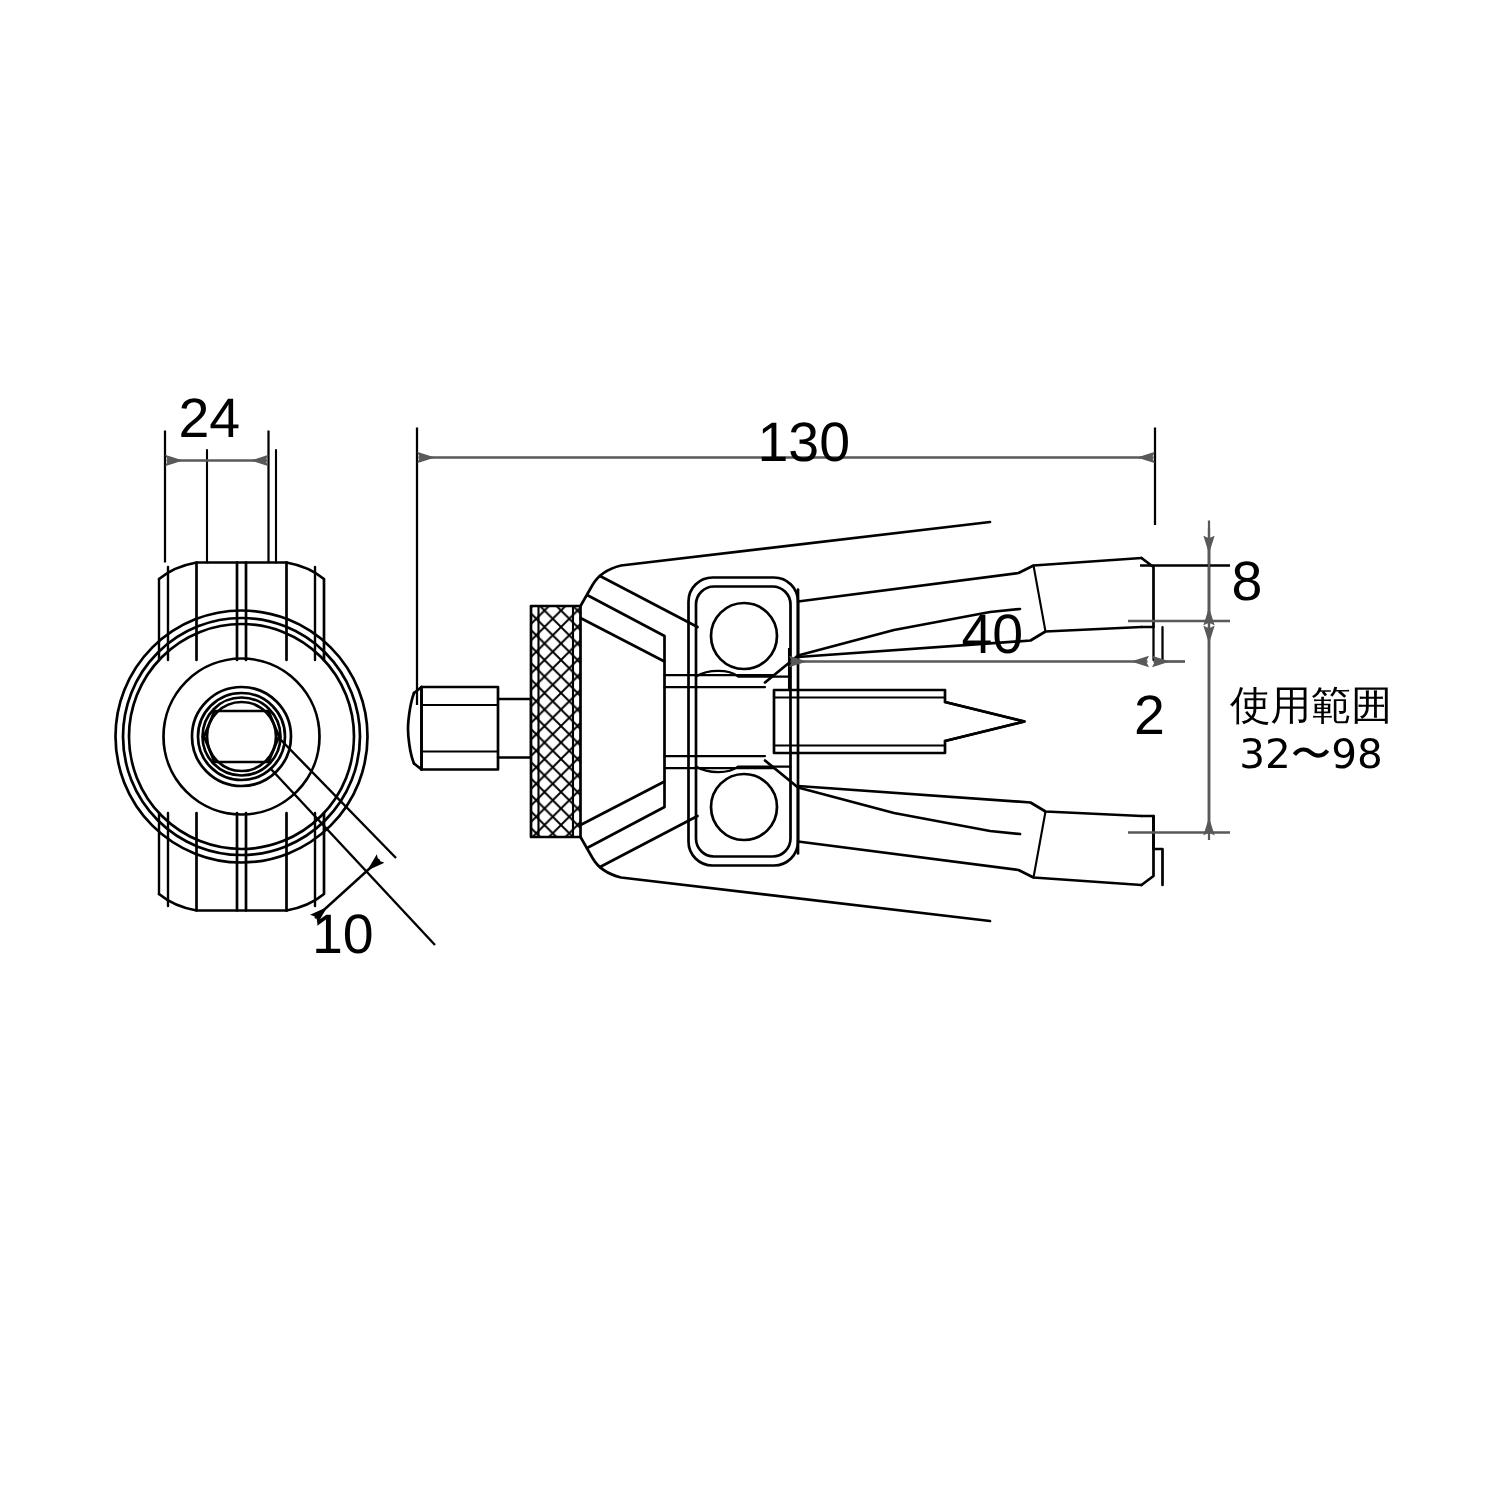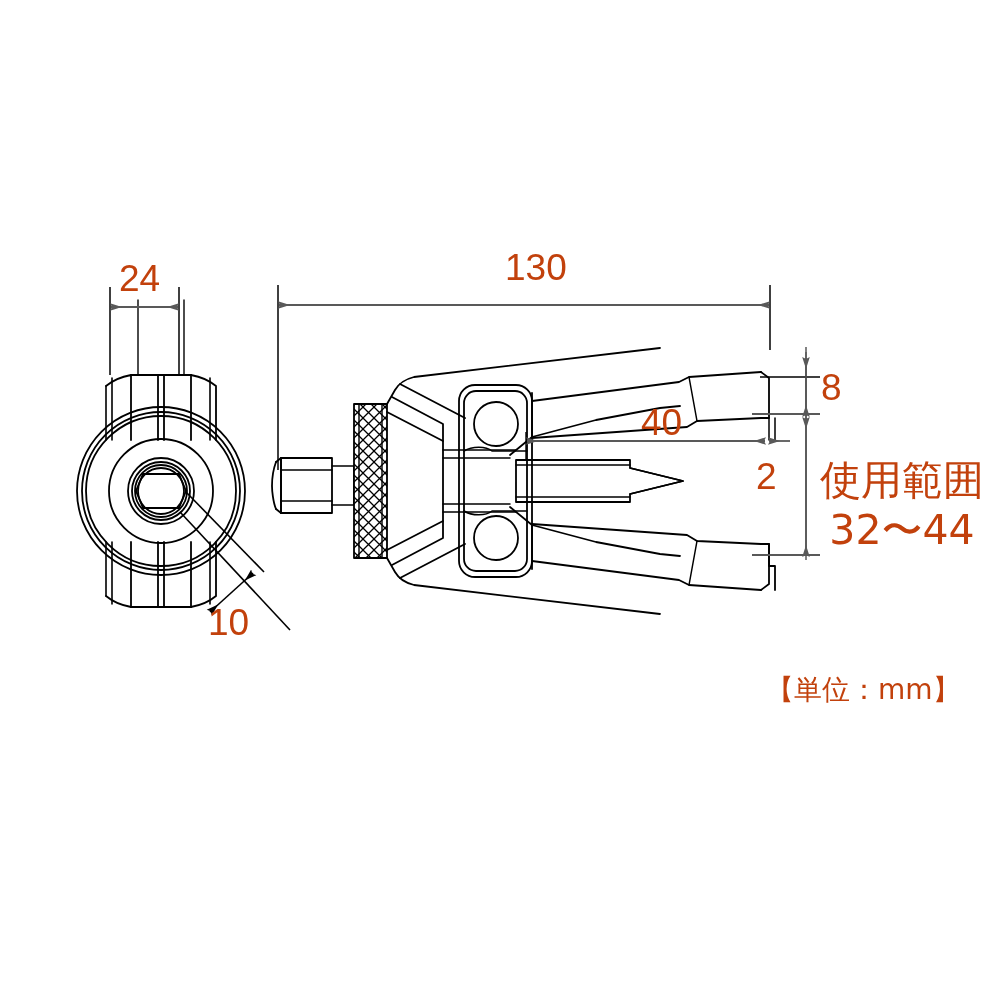--- a/index.html
+++ b/index.html
@@ -17,32 +17,32 @@
   }
   #drawing {
     position: absolute;
     left: 0; top: 0;
     width: 1001px;
     height: 1001px;
   }
   .dim-text {
     position: absolute;
     font-family: "Liberation Sans", sans-serif;
-    color: #c2410c;
+    color: #000000;
     white-space: nowrap;
     line-height: 1;
   }
-  .t-130 { left: 505px; top: 249px; font-size: 37px; }
+  .t-130 { left: 505px; top: 276px; font-size: 37px; }
   .t-24  { left: 119px; top: 260px; font-size: 37px; }
   .t-14  { left: 208px; top: 604px; font-size: 37px; }
   .t-70  { left: 641px; top: 404px; font-size: 37px; }
   .t-8   { left: 821px; top: 369px; font-size: 37px; }
   .t-2   { left: 756px; top: 458px; font-size: 37px; }
   .t-range {
-    left: 820px; top: 455px; font-size: 41px;
+    left: 820px; top: 455px; font-size: 27px;
     text-align: center; line-height: 1.22;
     font-family: "DejaVu Sans", sans-serif;
   }
   .t-unit {
     left: 766px; top: 676px; font-size: 28px;
     font-family: "DejaVu Sans", sans-serif;
     letter-spacing: 0px;
   }
   .t-range .range-line { display: block; }
 </style>
@@ -202,18 +202,17 @@
   <div class="dim-text t-14">10</div>
 
   <div class="dim-text t-70">40</div>
 
   <div class="dim-text t-8">8</div>
 
   <div class="dim-text t-2">2</div>
 
   <div class="dim-text t-range">
     <span class="range-line">使用範囲</span>
-    <span class="range-line">32〜44</span>
+    <span class="range-line">32〜98</span>
   </div>
 
-  <div class="dim-text t-unit">【単位：mm】</div>
 
 </div>
 
 </body></html>

